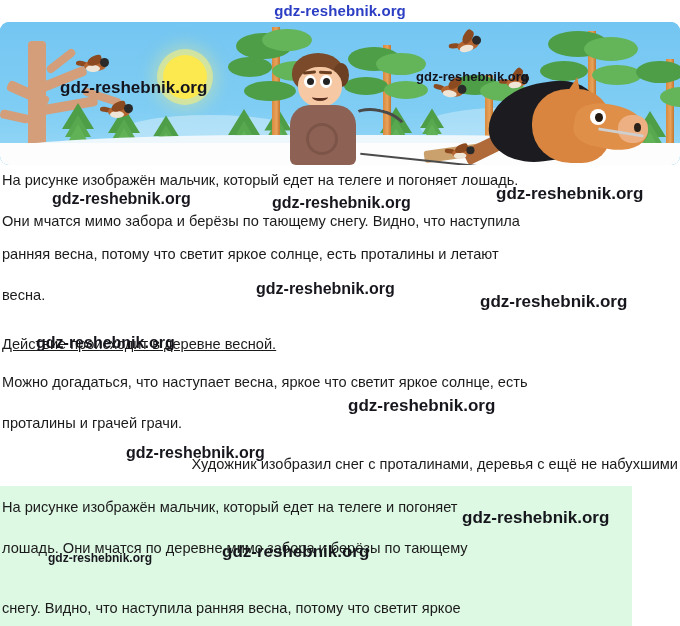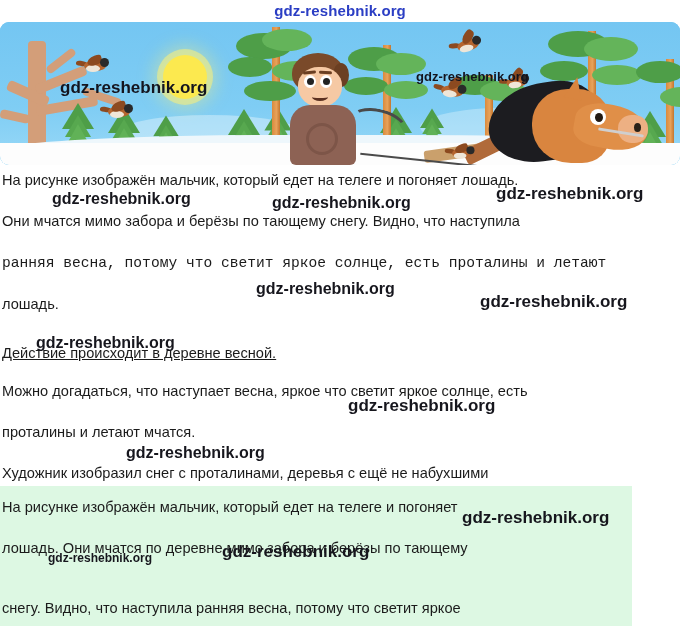--- a/index.html
+++ b/index.html
@@ -434,26 +434,26 @@
         <div class="head"></div>
     </div>
 
     <div class="wm-img" style="left:60px; top:56px; font-size:17px;">gdz-reshebnik.org</div>
     <div class="wm-img" style="left:416px; top:47px; font-size:13px;">gdz-reshebnik.org</div>
   </div>
 
   <div class="text-block" style="top:173px;">
     <p class="para">На рисунке изображён мальчик, который едет на телеге и погоняет лошадь.</p>
     <p class="para" style="margin-top:26px;">Они мчатся мимо забора и берёзы по тающему снегу. Видно, что наступила</p>
-    <p class="para" style="margin-top:26px;font-family:Liberation Mono, monospace;">ранняя весна, потому что светит яркое солнце, есть проталины и летают</p>
-    <p class="para" style="margin-top:26px;">лошадь.</p>
+    <p class="para" style="margin-top:17px;">ранняя весна, потому что светит яркое солнце, есть проталины и летают</p>
+    <p class="para" style="margin-top:26px;">весна.</p>
     <p class="para" style="margin-top:34px;text-decoration:underline;">Действие происходит в деревне весной.</p>
     <p class="para" style="margin-top:22px;">Можно догадаться, что наступает весна, яркое что светит яркое солнце, есть</p>
-    <p class="para" style="margin-top:26px;">проталины и летают мчатся.</p>
-    <p class="para" style="margin-top:26px;">Художник изобразил снег с проталинами, деревья с ещё не набухшими</p>
+    <p class="para" style="margin-top:26px;">проталины и грачей грачи.</p>
+    <p class="para" style="margin-top:26px;text-align:right;">Художник изобразил снег с проталинами, деревья с ещё не набухшими</p>
     <p class="para" style="margin-top:22px;">почками и летающих и радующихся приходу весны грачей.</p>
   </div>
 
   <div class="wm-body" style="left:52px;  top:190px; font-size:16px;">gdz-reshebnik.org</div>
   <div class="wm-body" style="left:272px; top:194px; font-size:16px;">gdz-reshebnik.org</div>
   <div class="wm-body" style="left:496px; top:184px; font-size:17px;">gdz-reshebnik.org</div>
   <div class="wm-body" style="left:256px; top:280px; font-size:16px;">gdz-reshebnik.org</div>
   <div class="wm-body" style="left:480px; top:292px; font-size:17px;">gdz-reshebnik.org</div>
   <div class="wm-body" style="left:36px;  top:334px; font-size:16px;">gdz-reshebnik.org</div>
   <div class="wm-body" style="left:348px; top:396px; font-size:17px;">gdz-reshebnik.org</div>

